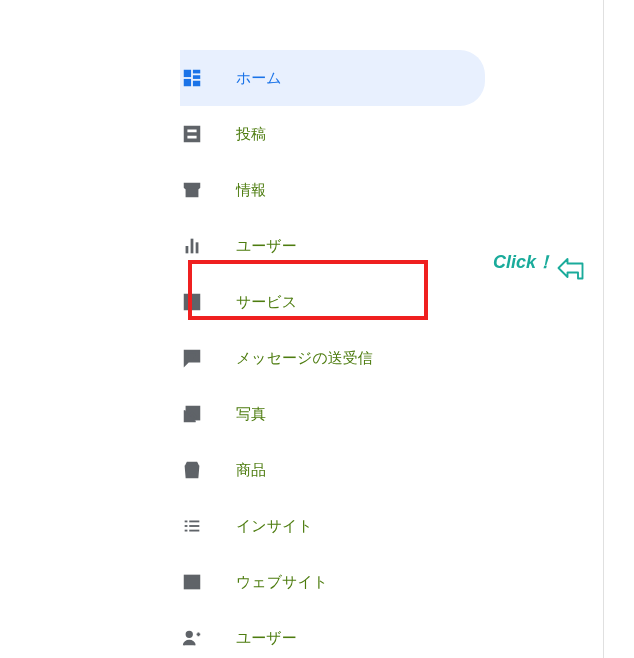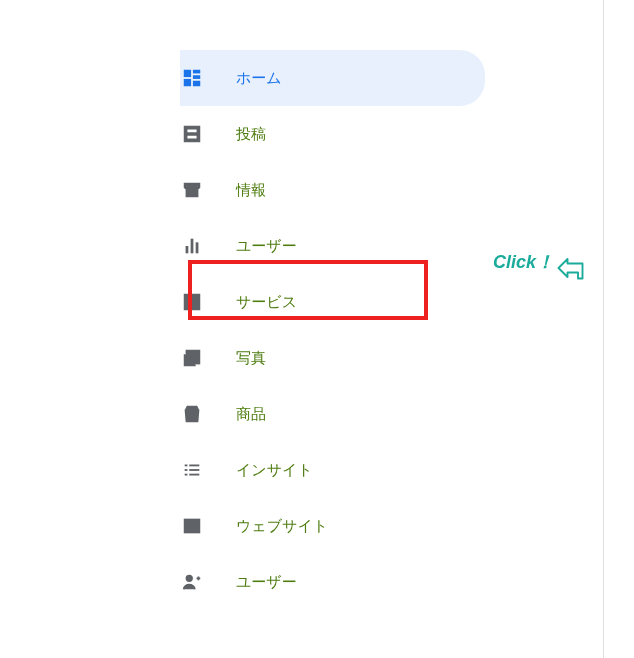--- a/index.html
+++ b/index.html
@@ -139,20 +139,29 @@
   <div class="menu-item">
     <span class="icon-wrap">
       <svg viewBox="0 0 24 24" fill="none" stroke="#5f6368" stroke-width="2">
           <rect x="4" y="4" width="16" height="16"></rect>
           <path d="M8 14l6-6 2 2-6 6H8v-2z" fill="#5f6368"></path>
         </svg>
     </span>
     <span class="label">サービス</span>
   </div>
 
+  <div class="menu-item">
+    <span class="icon-wrap">
+      <svg viewBox="0 0 24 24" fill="none" stroke="#5f6368" stroke-width="2">
+          <path d="M4 4h16v12H8l-4 4V4z"></path>
+          <path d="M8 8h8M8 12h6"></path>
+        </svg>
+    </span>
+    <span class="label">メッセージの送受信</span>
+  </div>
 
   <div class="menu-item">
     <span class="icon-wrap">
       <svg viewBox="0 0 24 24" fill="none" stroke="#5f6368" stroke-width="2">
           <rect x="6" y="4" width="14" height="14"></rect>
           <path d="M4 8v12h12"></path>
           <path d="M9 14l3-3 5 5"></path>
         </svg>
     </span>
     <span class="label">写真</span>

